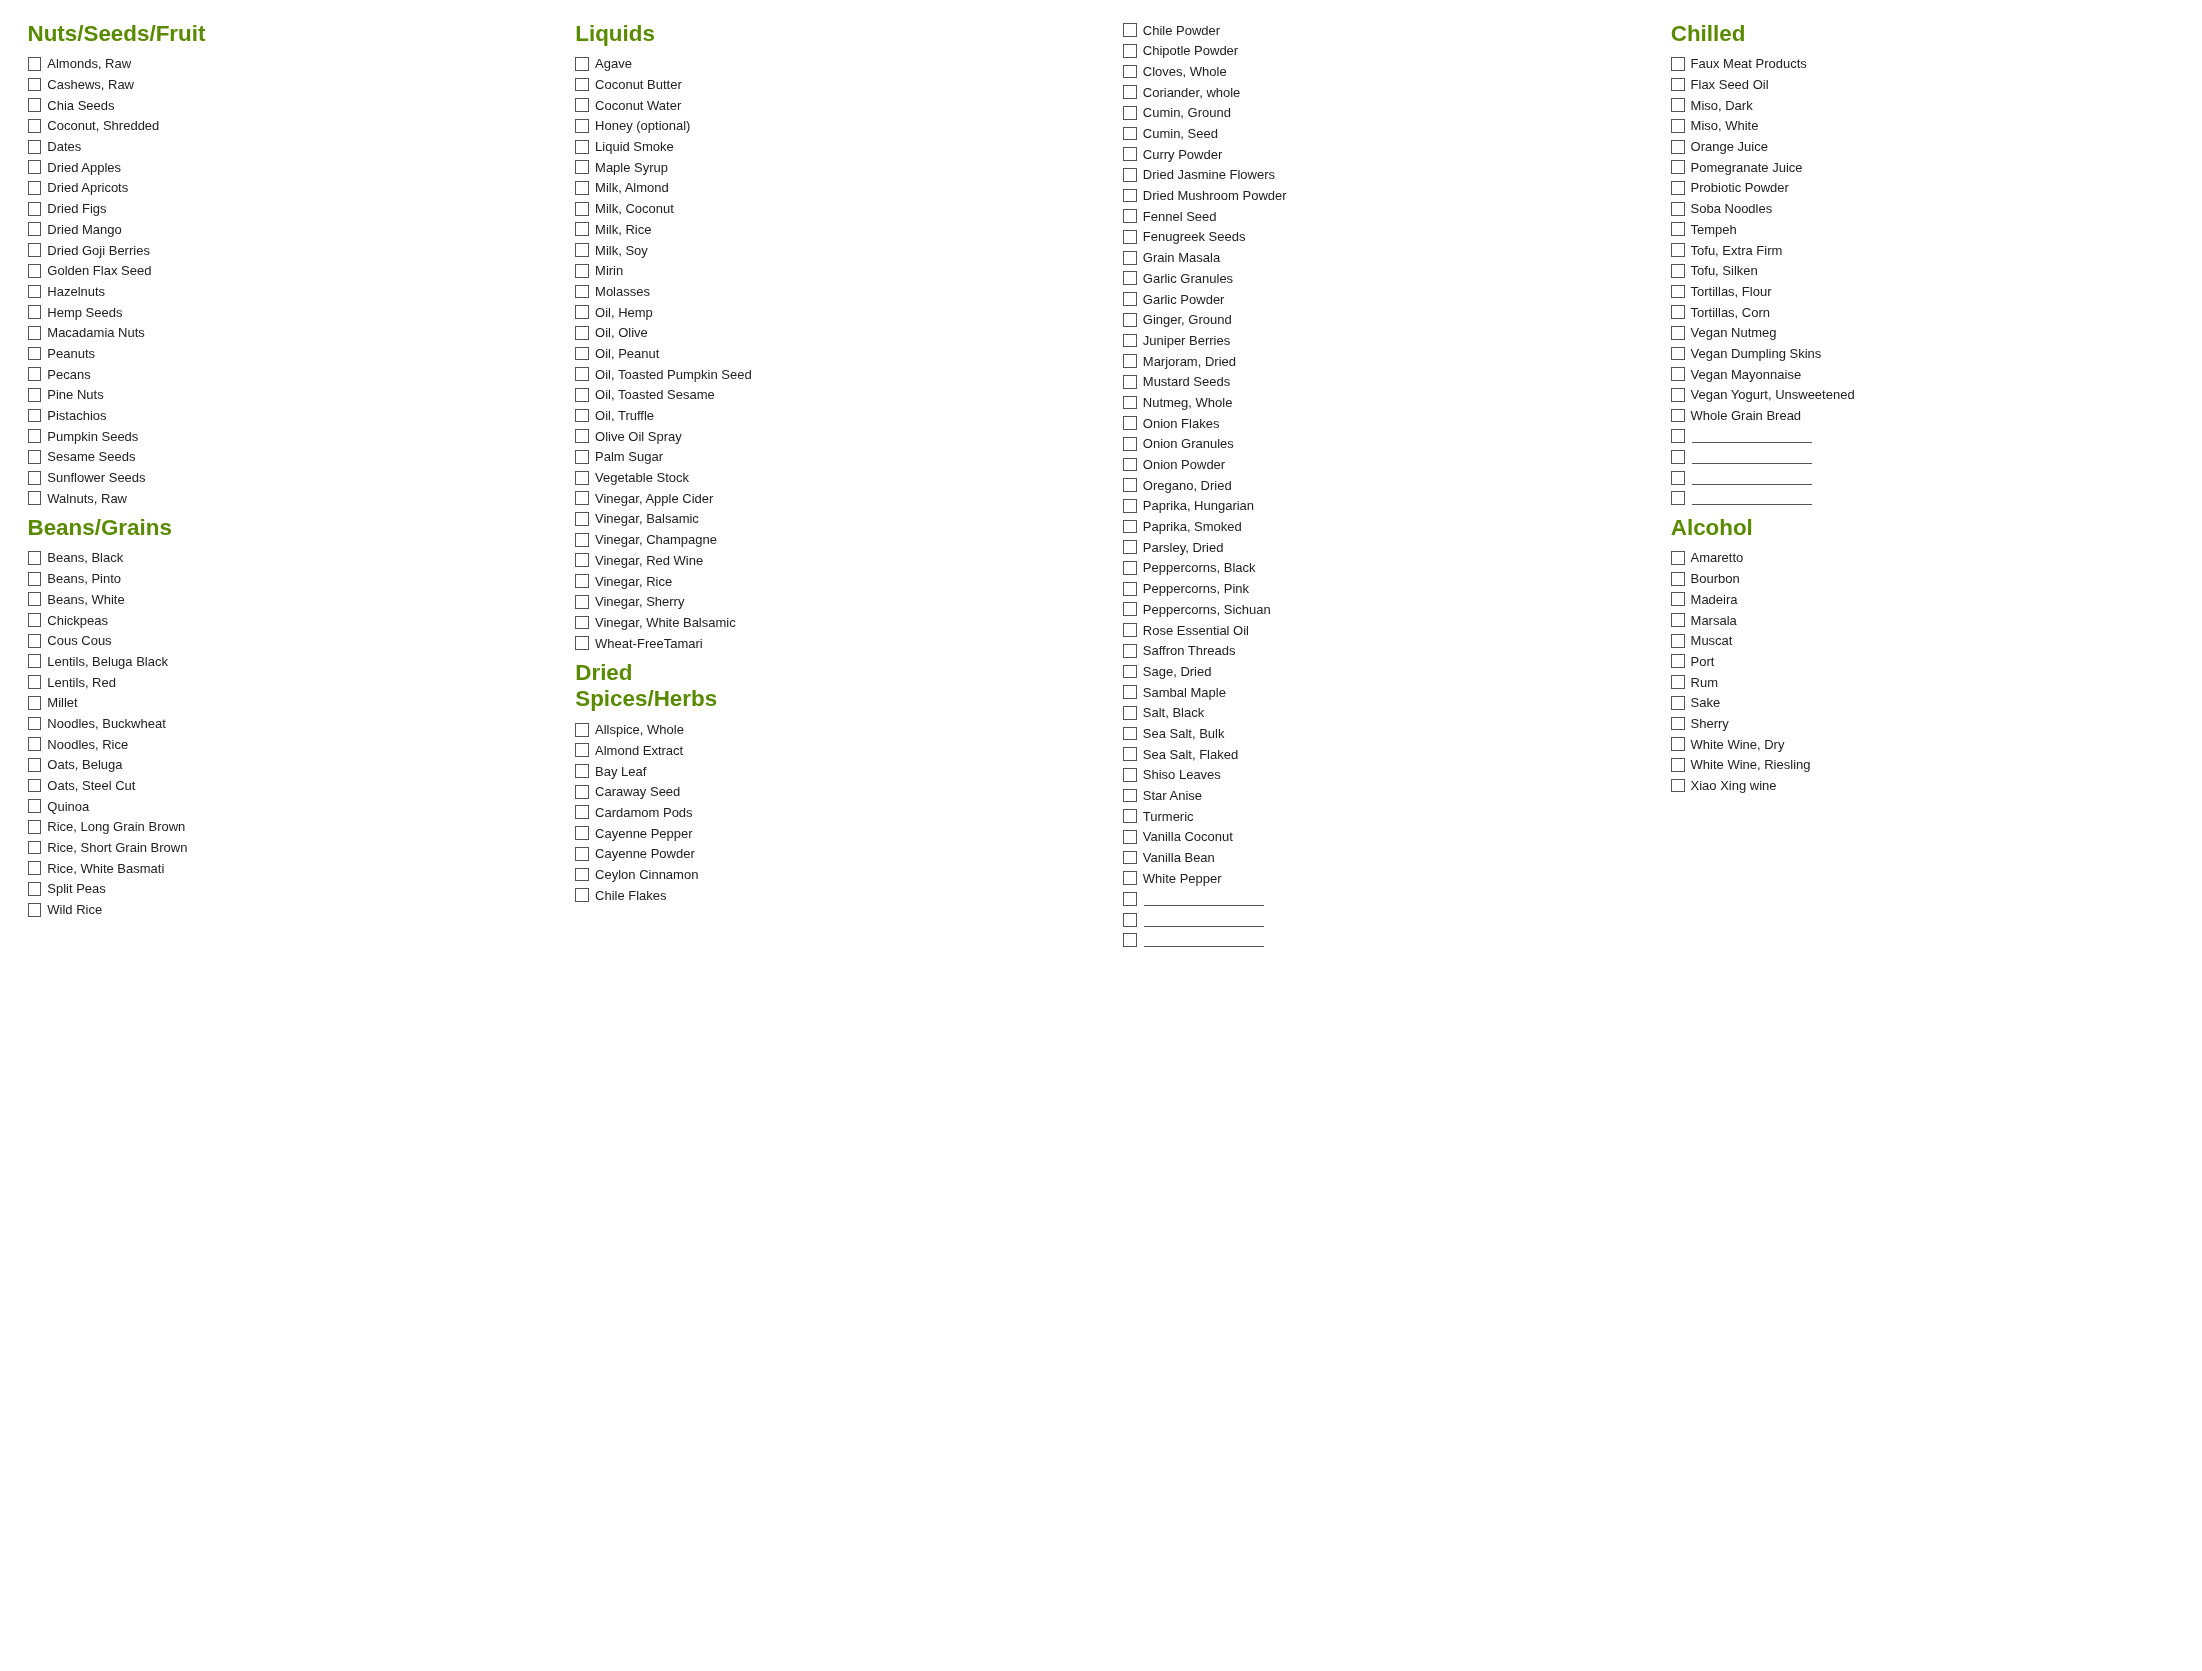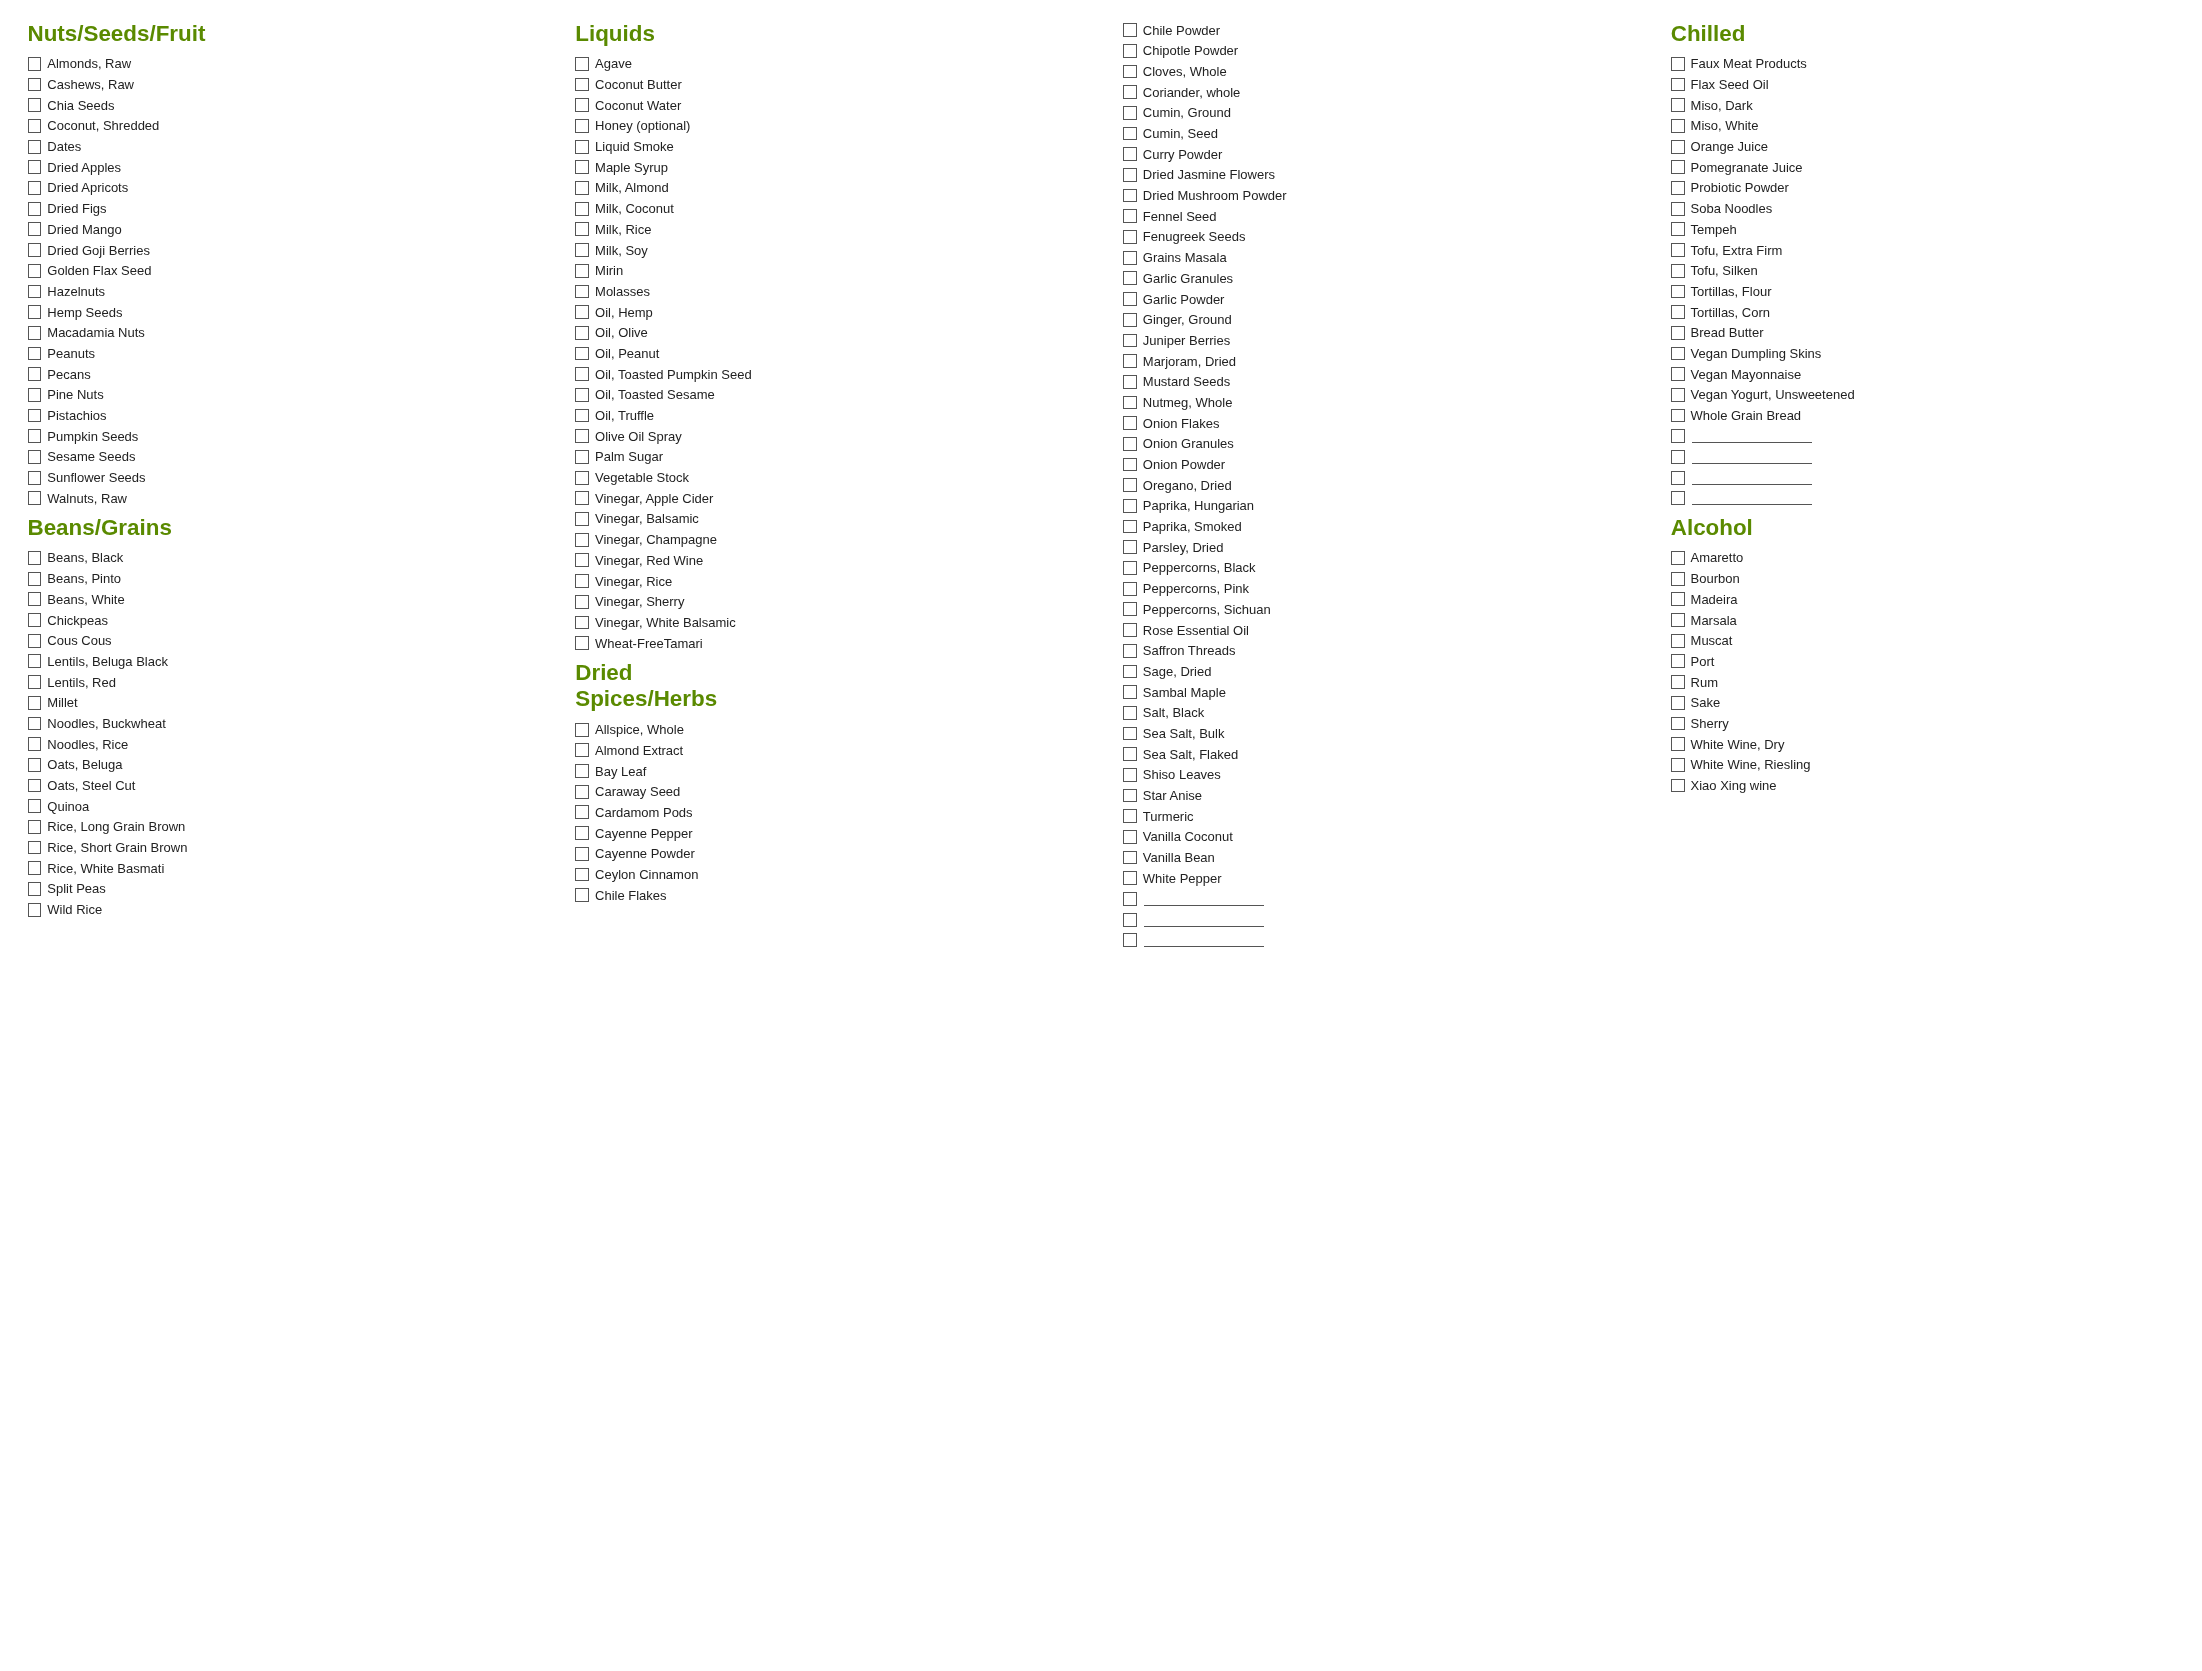--- a/index.html
+++ b/index.html
@@ -439,21 +439,21 @@
         <li>
           <span class="checkbox"></span>
           <span class="item-label">Fennel Seed</span>
         </li>
         <li>
           <span class="checkbox"></span>
           <span class="item-label">Fenugreek Seeds</span>
         </li>
         <li>
           <span class="checkbox"></span>
-          <span class="item-label">Grains Masala</span>
+          <span class="item-label">Grain Masala</span>
         </li>
         <li>
           <span class="checkbox"></span>
           <span class="item-label">Garlic Granules</span>
         </li>
         <li>
           <span class="checkbox"></span>
           <span class="item-label">Garlic Powder</span>
         </li>
         <li>
@@ -634,21 +634,21 @@
           <li>
             <span class="checkbox"></span>
             <span class="item-label">Tortillas, Flour</span>
           </li>
           <li>
             <span class="checkbox"></span>
             <span class="item-label">Tortillas, Corn</span>
           </li>
           <li>
             <span class="checkbox"></span>
-            <span class="item-label">Bread Butter</span>
+            <span class="item-label">Vegan Nutmeg</span>
           </li>
           <li>
             <span class="checkbox"></span>
             <span class="item-label">Vegan Dumpling Skins</span>
           </li>
           <li>
             <span class="checkbox"></span>
             <span class="item-label">Vegan Mayonnaise</span>
           </li>
           <li>

